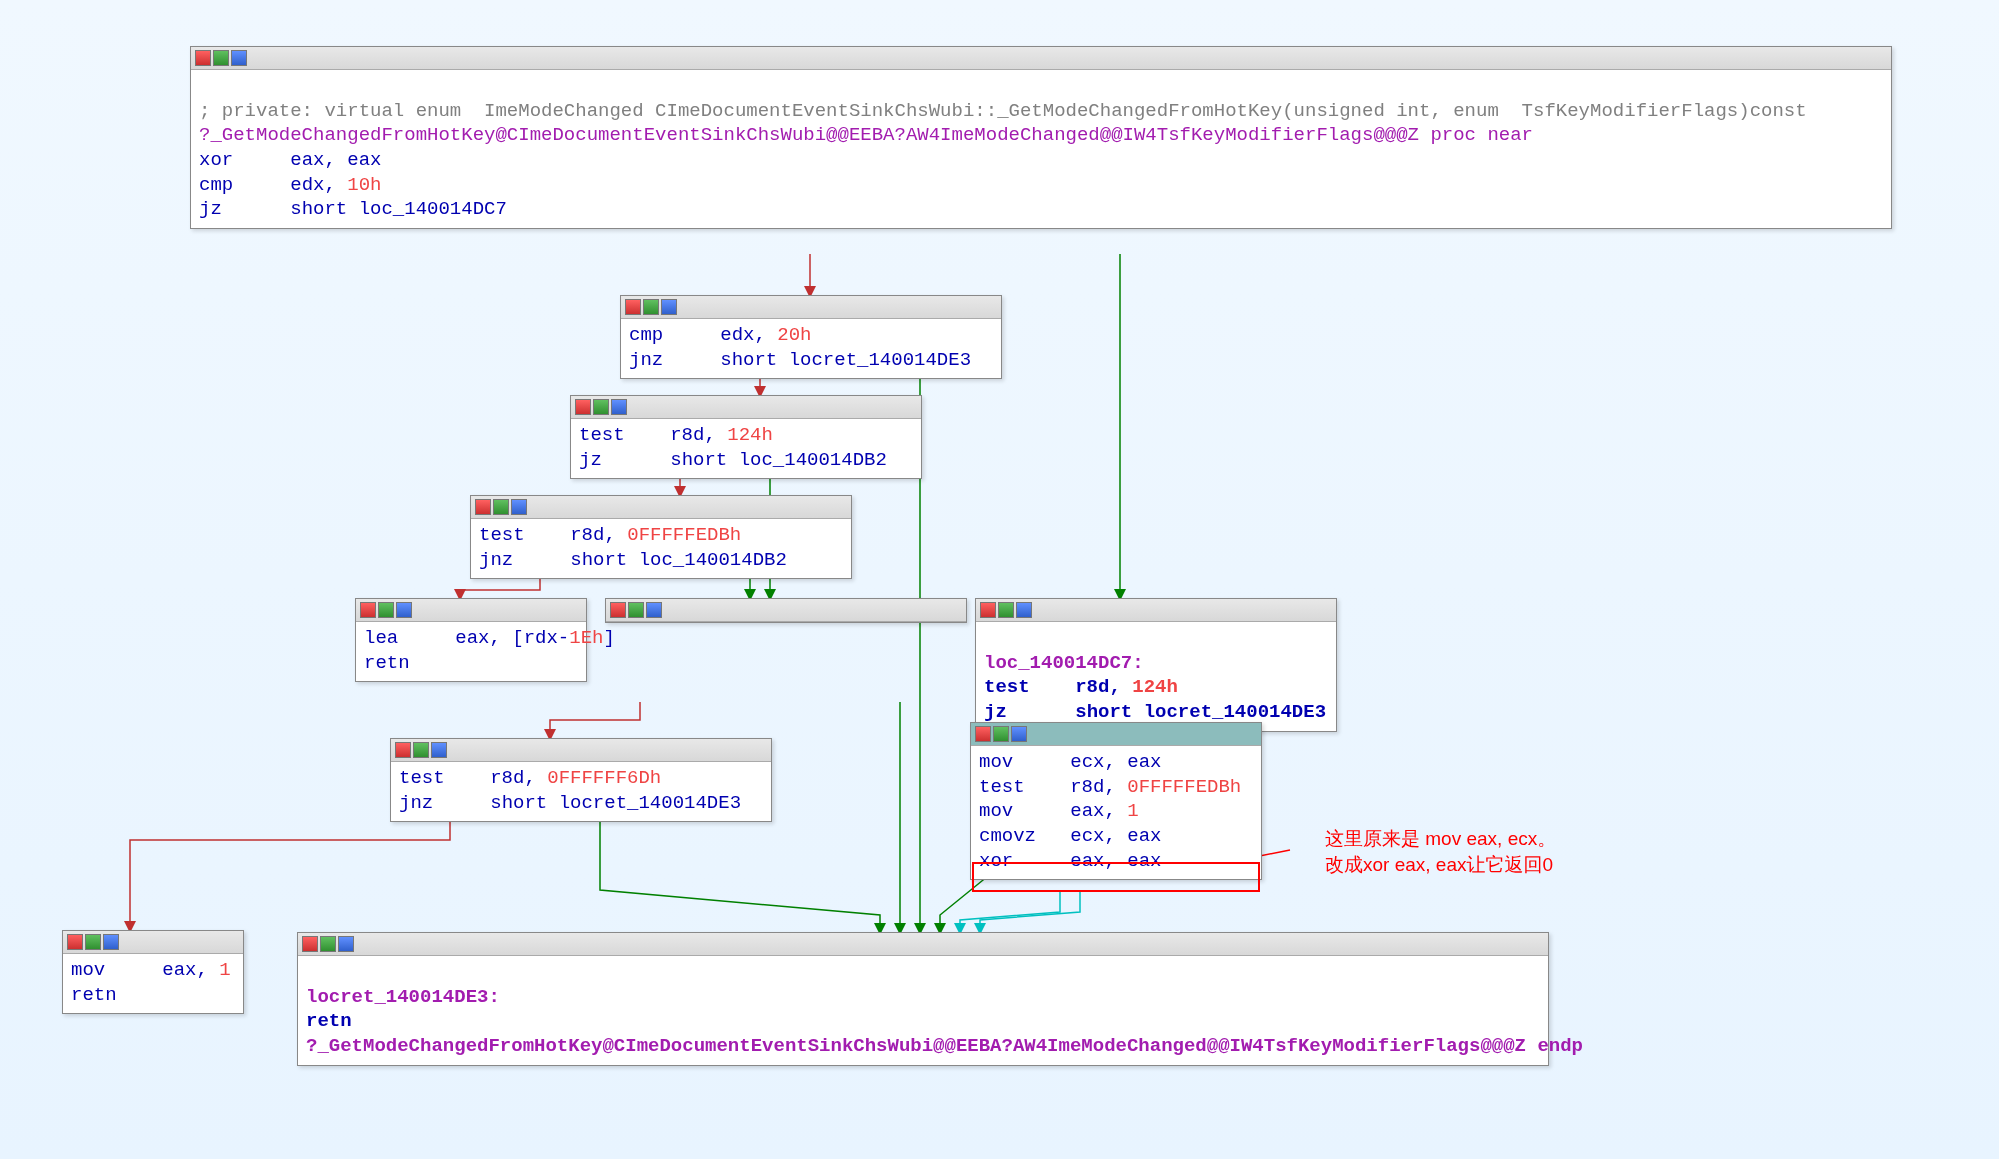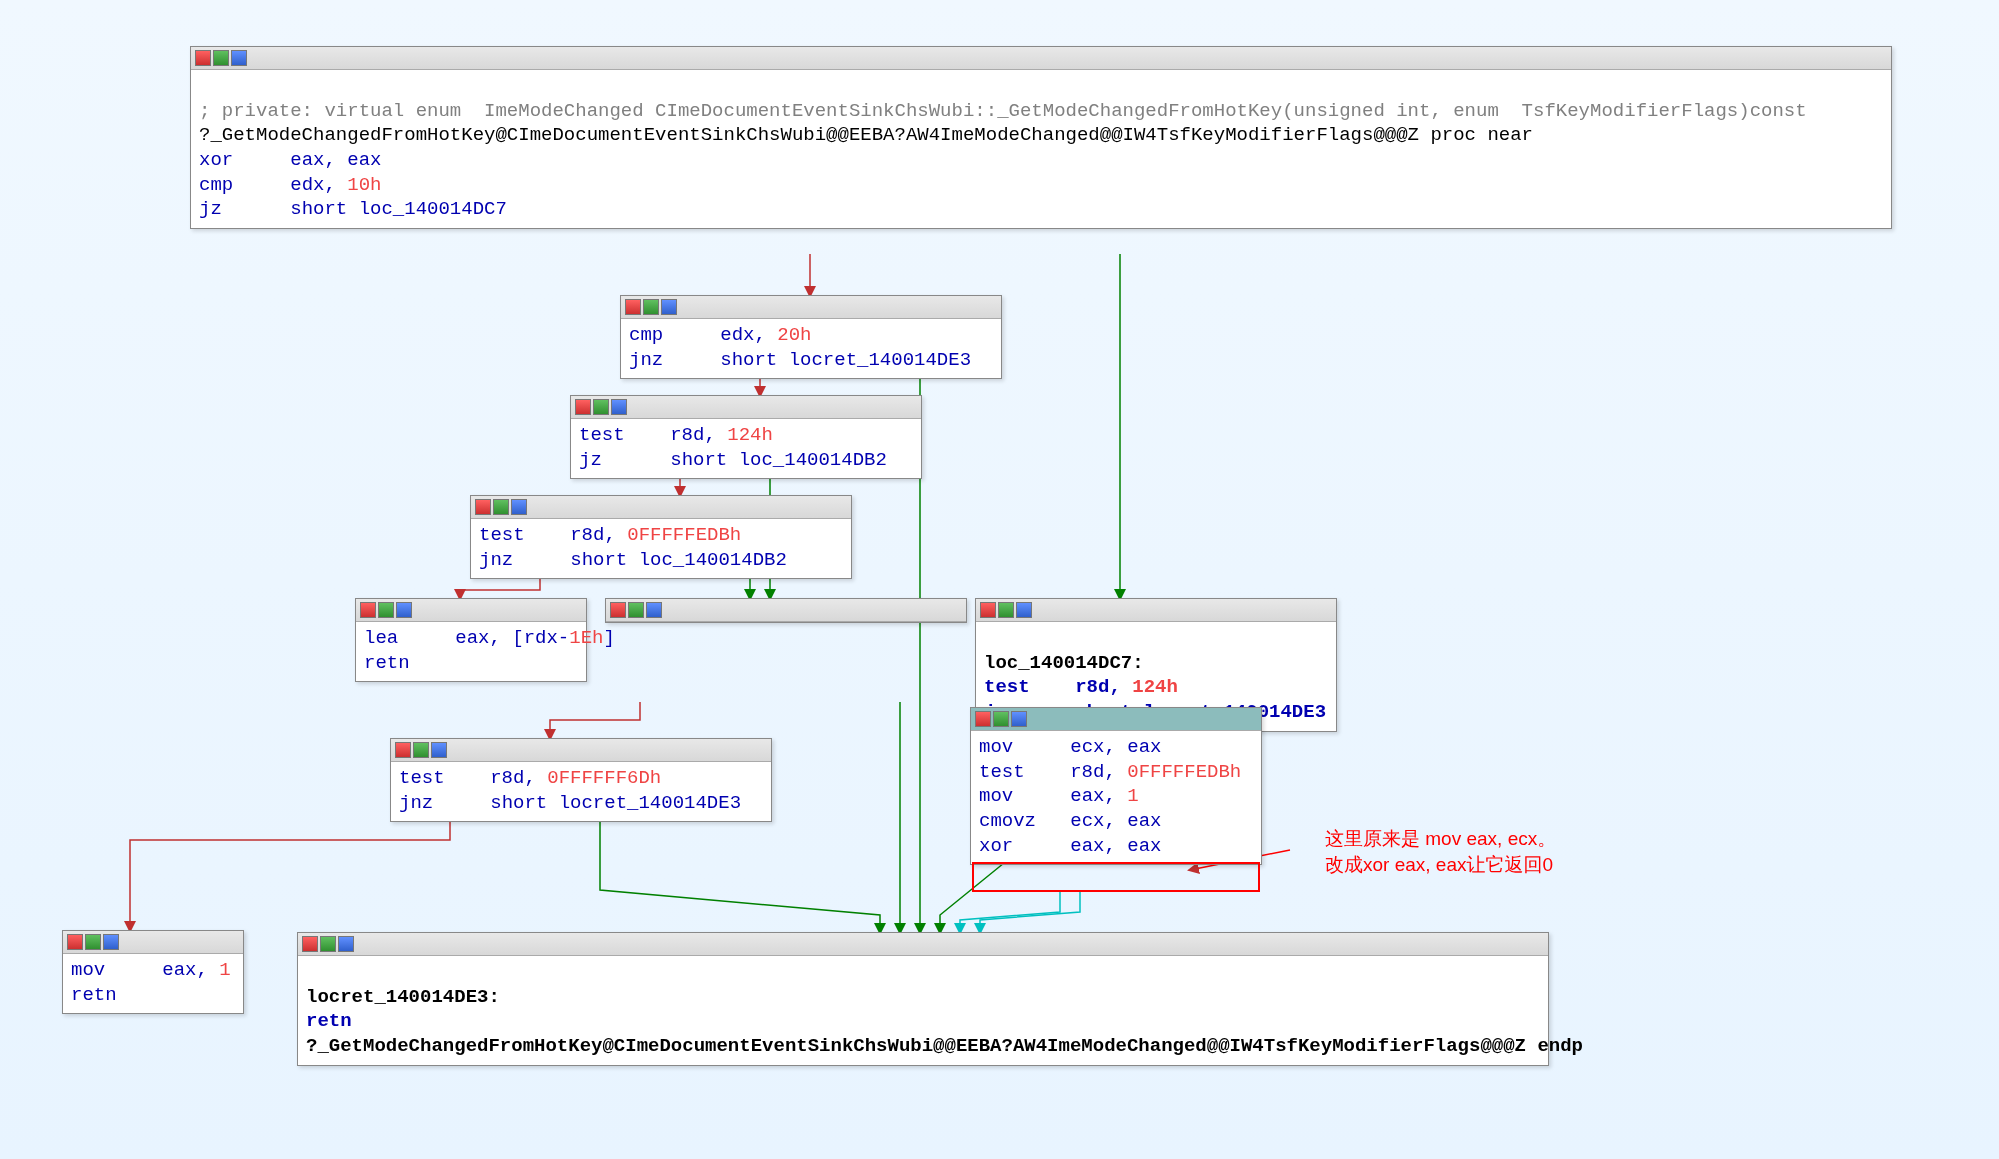--- a/index.html
+++ b/index.html
@@ -39,21 +39,21 @@
   .hicon.blue { background: linear-gradient(#6090ff,#3060cc); }
   .node-body {
     padding: 4px 8px 6px 8px;
     white-space: pre;
     line-height: 1.3;
   }
   .kw   { color: #0000b0; }   
   .reg  { color: #0000b0; }   
   .num  { color: #ef4444; }
   .cmt  { color: #808080; }
-  .plain{ color: #000000; }
+  .plain{ color: #a21caf; }
   .annotation {
     position: absolute;
     color: #ff0000;
     font-size: 19px;
     white-space: pre;
     font-family: "Microsoft YaHei", Arial, sans-serif;
   }
   svg.edges {
     position: absolute;
     left: 0; top: 0;
@@ -193,21 +193,21 @@
 <div class="node" style="left:390px; top:738px; width:380px;">
   <div class="node-header">
     <span class="hicon red"></span>
     <span class="hicon green"></span>
     <span class="hicon blue"></span>
   </div>
   <div class="node-body"><span class="kw">test</span>    <span class="reg">r8d, </span><span class="num">0FFFFFF6Dh</span>
 <span class="kw">jnz</span>     <span class="reg">short locret_140014DE3</span></div>
 </div>
 
-<div class="node selected" style="left:970px; top:707px; width:290px;">
+<div class="node selected" style="left:970px; top:722px; width:290px;">
   <div class="node-header">
     <span class="hicon red"></span>
     <span class="hicon green"></span>
     <span class="hicon blue"></span>
   </div>
   <div class="node-body"><span class="kw">mov</span>     <span class="reg">ecx, eax</span>
 <span class="kw">test</span>    <span class="reg">r8d, </span><span class="num">0FFFFFEDBh</span>
 <span class="kw">mov</span>     <span class="reg">eax, </span><span class="num">1</span>
 <span class="kw">cmovz</span>   <span class="reg">ecx, eax</span>
 <span class="kw">xor</span>     <span class="reg">eax, eax</span></div>

